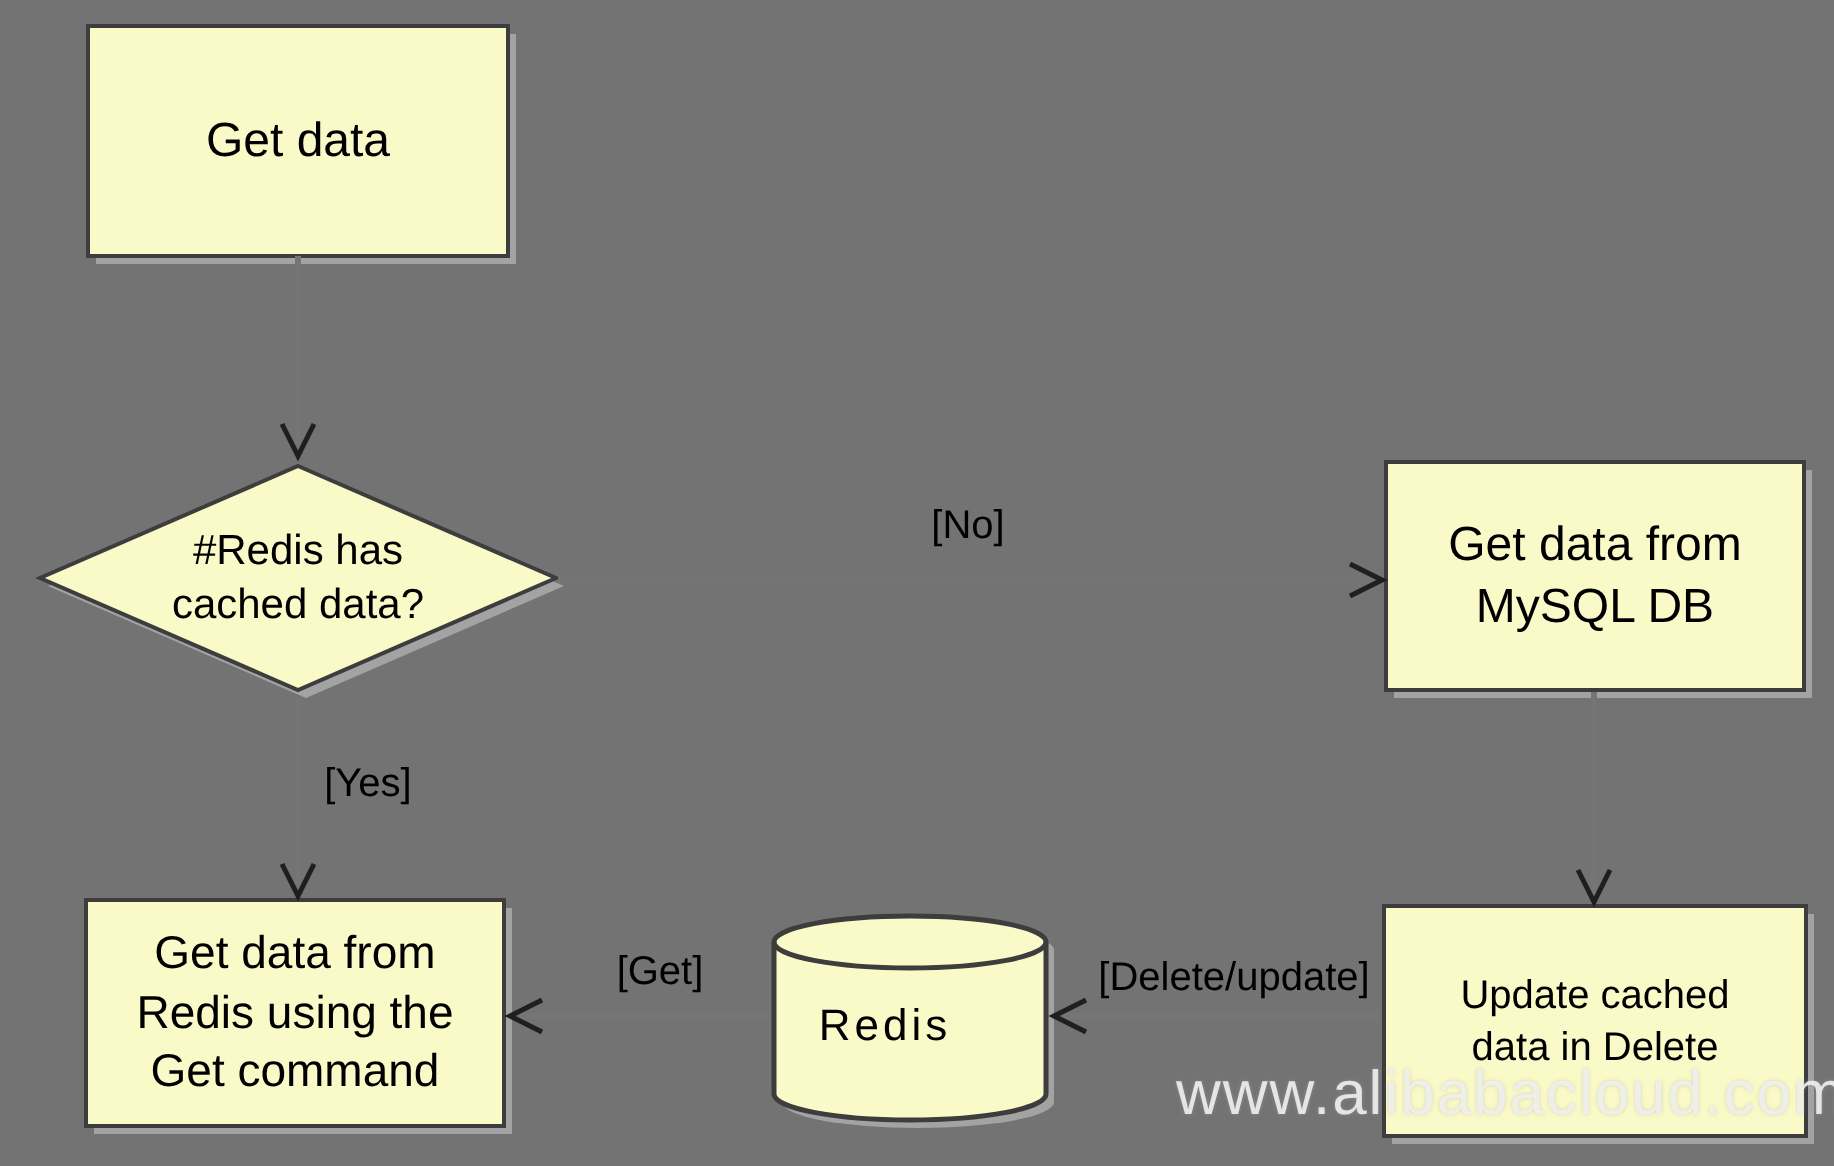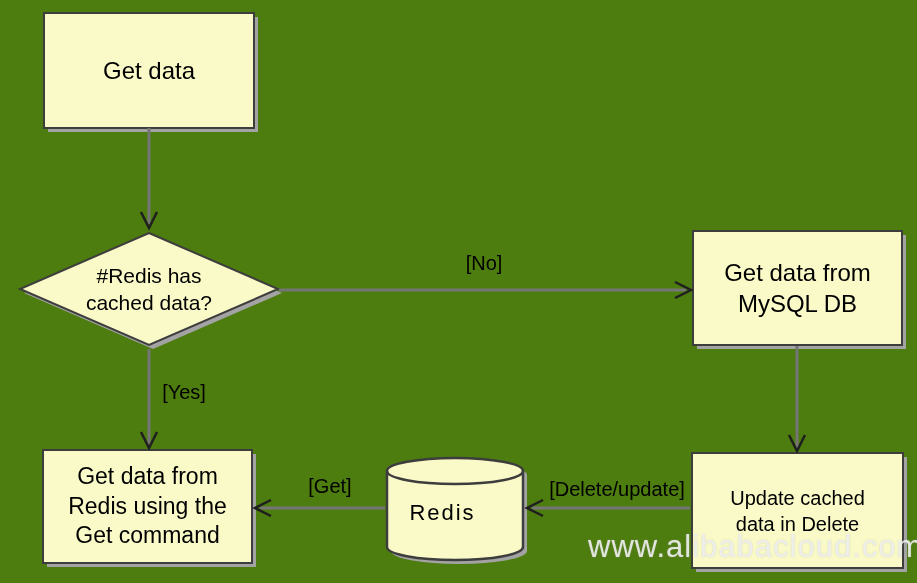--- a/index.html
+++ b/index.html
@@ -5,21 +5,21 @@
   html, body {
     margin: 0;
     padding: 0;
     background: #ffffff;
     font-family: "Liberation Sans", sans-serif;
   }
   #canvas {
     position: relative;
     width: 917px;
     height: 583px;
-    background: #4d7c0f;
+    background: #737373;
     overflow: hidden;
   }
   #shapes {
     position: absolute;
     left: 0; top: 0;
     width: 917px; height: 583px;
   }
   
   .shape-shadow { fill: var(--shadow, #a3a3a3); stroke: none; }
   .node-shape   { fill: var(--node-fill, #fafac8); stroke: var(--node-border, #3d3d3d); stroke-width: 2; }

